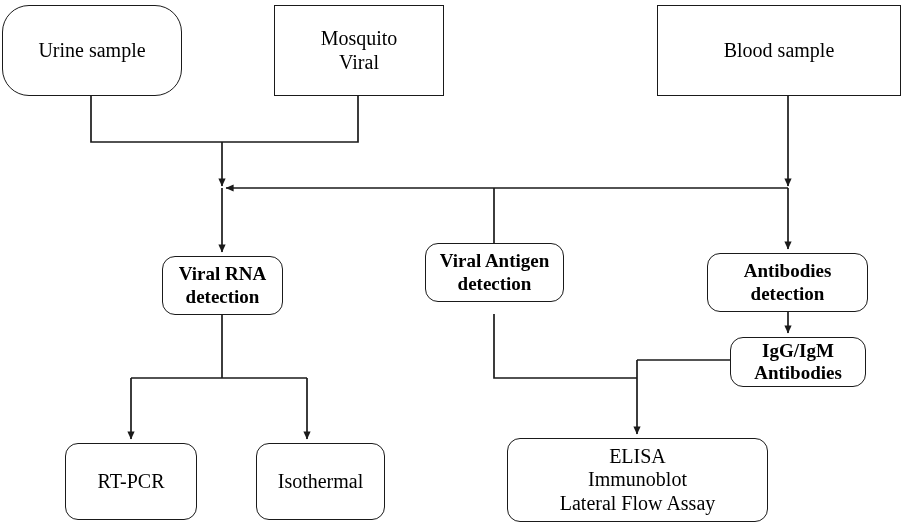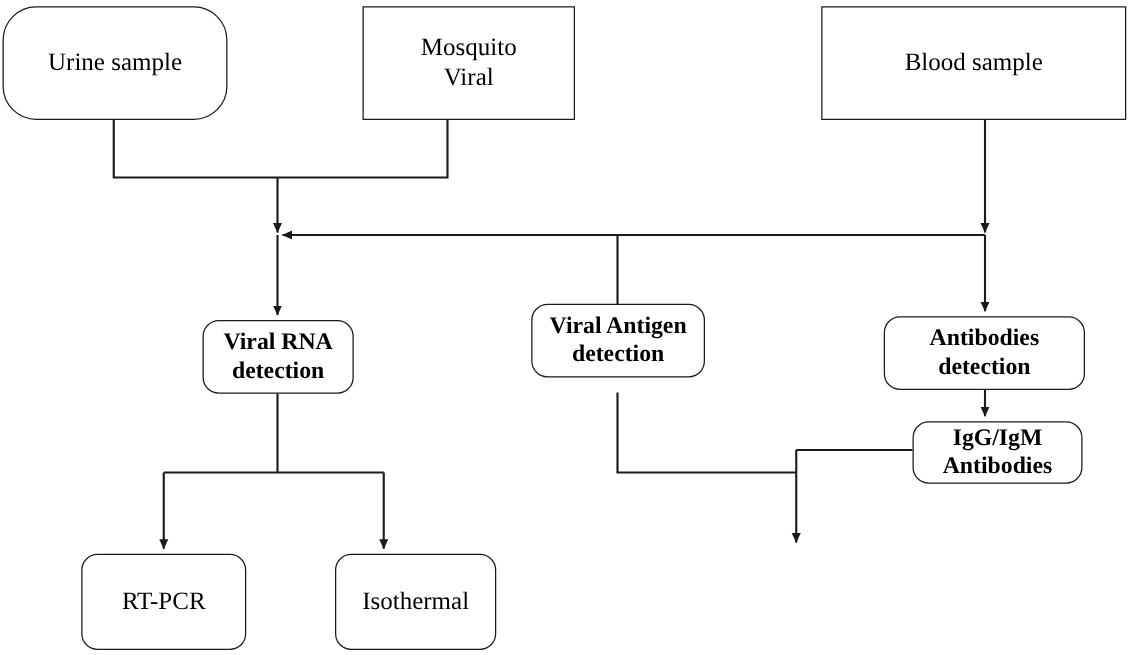--- a/index.html
+++ b/index.html
@@ -85,21 +85,21 @@
       <path d="M730,360 L637,360"></path>
 
       <path d="M637,360 L637,434" marker-end="url(#ah)"></path>
     </g>
   </svg>
 
   <div class="node rect t-sample" style="left:2px; top:5px; width:180px; height:91px;border-radius:27px;">
     <span class="line">Urine sample</span>
   </div>
 
-  <div class="node rect t-sample" style="left:290px; top:5px; width:170px; height:91px;">
+  <div class="node rect t-sample" style="left:274px; top:5px; width:170px; height:91px;">
     <span class="line">Mosquito</span>
     <span class="line">Viral</span>
   </div>
 
   <div class="node rect t-sample" style="left:657px; top:5px; width:244px; height:91px;">
     <span class="line">Blood sample</span>
   </div>
 
   <div class="node round t-stage" style="left:162px; top:256px; width:121px; height:59px;">
     <span class="line">Viral RNA</span>
@@ -118,18 +118,23 @@
 
   <div class="node round t-stage" style="left:730px; top:337px; width:136px; height:50px;">
     <span class="line">IgG/IgM</span>
     <span class="line">Antibodies</span>
   </div>
 
   <div class="node round t-assay" style="left:65px; top:443px; width:132px; height:77px;">
     <span class="line">RT-PCR</span>
   </div>
 
-  <div class="node round t-assay" style="left:256px; top:443px; width:129px; height:77px;margin-left:12px;">
+  <div class="node round t-assay" style="left:256px; top:443px; width:129px; height:77px;">
     <span class="line">Isothermal</span>
   </div>
 
+  <div class="node round t-assay" style="left:507px; top:438px; width:261px; height:84px;">
+    <span class="line">ELISA</span>
+    <span class="line">Immunoblot</span>
+    <span class="line">Lateral Flow Assay</span>
+  </div>
 
 </div>
 
 </body></html>

